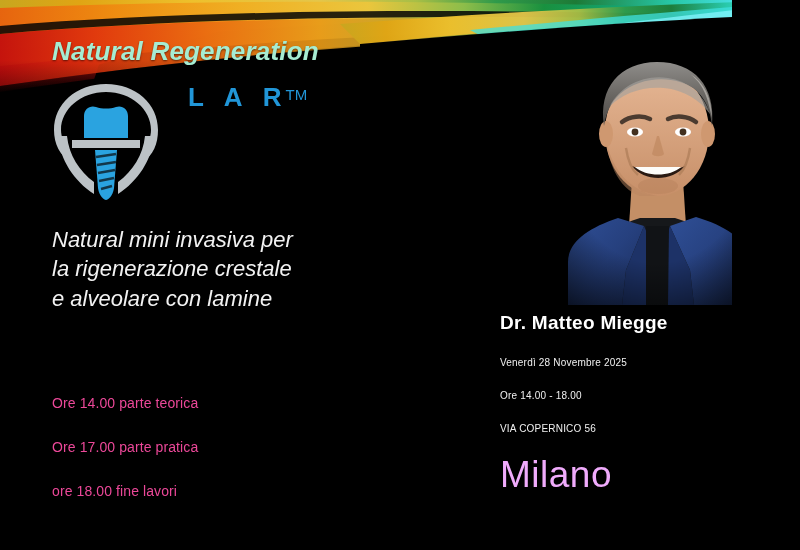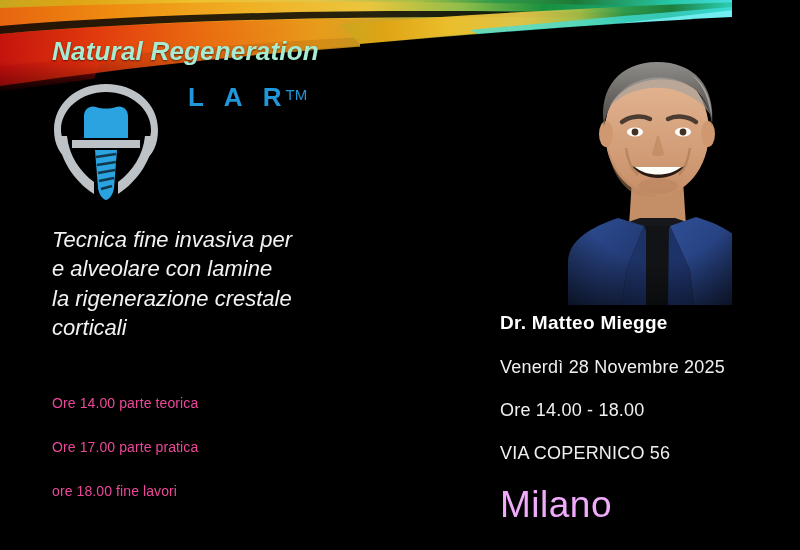--- a/index.html
+++ b/index.html
@@ -143,21 +143,21 @@
     z-index: 4;
   }
   .speaker-name {
     font-size: 19px;
     font-weight: bold;
     color: #ffffff;
     letter-spacing: 0.3px;
     margin-bottom: 23px;
   }
   .info-line {
-    font-size: 18px;
+    font-size: 10px;
     color: #f0f0f0;
     letter-spacing: 0.2px;
     margin-bottom: 22px;
   }
   .city {
     margin-top: 12px;
     font-size: 37px;
     color: #f0abfc;
     letter-spacing: 0.5px;
     line-height: 1;
@@ -276,24 +276,23 @@
     </div>
 
     <div class="logo-text">
       <div>
         <span class="logo-lar">L A R</span><span class="logo-tm">TM</span>
       </div>
     </div>
   </div>
 
   <div class="description">
-    <div>Tecnica fine invasiva per</div>
+    <div>Natural mini invasiva per</div>
+    <div>la rigenerazione crestale</div>
     <div>e alveolare con lamine</div>
-    <div>la rigenerazione crestale</div>
-    <div>corticali</div>
   </div>
 
   <div class="schedule">
     <div class="schedule-item">Ore 14.00 parte teorica</div>
     <div class="schedule-item">Ore 17.00 parte pratica</div>
     <div class="schedule-item">ore 18.00 fine lavori</div>
   </div>
 
   <div class="photo-frame">
     <svg class="photo-svg" width="235" height="275" viewBox="0 0 235 275" xmlns="http://www.w3.org/2000/svg">

